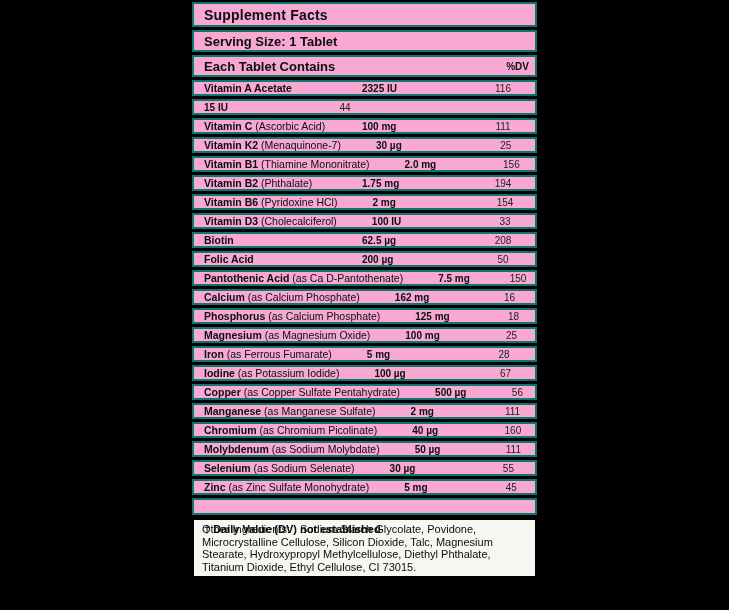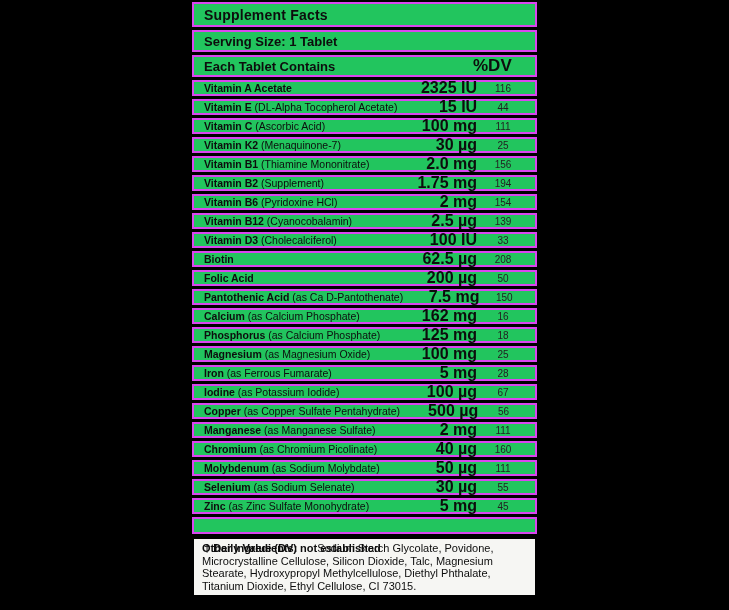--- a/index.html
+++ b/index.html
@@ -10,53 +10,53 @@
     color:#0d0d0d;
     overflow:hidden;
     position:relative;
   }
   .label{
     position:absolute;
     left:192px;top:2px;width:345px;
   }
   .box{
     box-sizing:border-box;
-    background:#22c55e;
-    border:2px solid #d946ef;
+    background:#f9a8d4;
+    border:2px solid #0f766e;
     margin-bottom:3px;
     display:flex;
     align-items:center;
     padding:0 6px 0 10px;
     overflow:visible;
   }
   .title-box{height:25px;}
   .title-box .t{font-weight:bold;font-size:14px;letter-spacing:.2px;}
   .serving-box{height:22px;}
   .serving-box .t{font-weight:bold;font-size:13px;}
   .contains-box{height:22px;}
   .contains-box .t{font-weight:bold;font-size:13px;flex:1;}
-  .contains-box .dvh{font-weight:bold;font-size:17px;width:56px;text-align:left;}
-  .nrow{height:16px;}
+  .contains-box .dvh{font-weight:bold;font-size:10px;width:56px;text-align:right;}
+  .nrow{height:16px;gap:35px;}
   .ncol{flex:1;font-size:10.5px;white-space:nowrap;}
   .ncol b{font-weight:bold;}
   .detail{font-weight:normal;}
-  .amt{width:80px;text-align:right;font-weight:bold;font-size:16px;white-space:nowrap;}
+  .amt{width:80px;text-align:left;font-weight:bold;font-size:10px;white-space:nowrap;}
   .dv{width:52px;text-align:center;font-size:10px;color:#222;}
   .foot-box{height:17px;}
   .foot-box .t{font-weight:bold;font-size:11px;margin-top:44px;}
   .oi-box{
     box-sizing:border-box;
     background:#f6f6f3;
     border:2px solid #000;
     padding:3px 8px 3px 8px;
     font-size:11px;
     line-height:12.5px;
     text-align:left;
   }
-  .oi-box b{font-weight:bold;margin-right:20px;}
+  .oi-box b{font-weight:normal;margin-right:10px;}
 </style>
 </head>
 <body>
 
 <div class="label">
 
   <div class="box title-box">
     <span class="t">Supplement Facts</span>
   </div>
 
@@ -69,53 +69,47 @@
     <span class="dvh">%DV</span>
   </div>
 
   <div>
       <div class="box nrow">
         <span class="ncol"><b>Vitamin A Acetate</b></span>
         <span class="amt">2325 IU</span>
         <span class="dv">116</span>
       </div>
       <div class="box nrow">
-        <span class="ncol"><b>Vitamin E</b><span class="detail"> (DL-Alpha Tocopherol Acetate)</span></span>
         <span class="amt">15 IU</span>
         <span class="dv">44</span>
       </div>
       <div class="box nrow">
         <span class="ncol"><b>Vitamin C</b><span class="detail"> (Ascorbic Acid)</span></span>
         <span class="amt">100 mg</span>
         <span class="dv">111</span>
       </div>
       <div class="box nrow">
         <span class="ncol"><b>Vitamin K2</b><span class="detail"> (Menaquinone-7)</span></span>
         <span class="amt">30 µg</span>
         <span class="dv">25</span>
       </div>
       <div class="box nrow">
         <span class="ncol"><b>Vitamin B1</b><span class="detail"> (Thiamine Mononitrate)</span></span>
         <span class="amt">2.0 mg</span>
         <span class="dv">156</span>
       </div>
       <div class="box nrow">
-        <span class="ncol"><b>Vitamin B2</b><span class="detail"> (Supplement)</span></span>
+        <span class="ncol"><b>Vitamin B2</b><span class="detail"> (Phthalate)</span></span>
         <span class="amt">1.75 mg</span>
         <span class="dv">194</span>
       </div>
       <div class="box nrow">
         <span class="ncol"><b>Vitamin B6</b><span class="detail"> (Pyridoxine HCl)</span></span>
         <span class="amt">2 mg</span>
         <span class="dv">154</span>
-      </div>
-      <div class="box nrow">
-        <span class="ncol"><b>Vitamin B12</b><span class="detail"> (Cyanocobalamin)</span></span>
-        <span class="amt">2.5 µg</span>
-        <span class="dv">139</span>
       </div>
       <div class="box nrow">
         <span class="ncol"><b>Vitamin D3</b><span class="detail"> (Cholecalciferol)</span></span>
         <span class="amt">100 IU</span>
         <span class="dv">33</span>
       </div>
       <div class="box nrow">
         <span class="ncol"><b>Biotin</b></span>
         <span class="amt">62.5 µg</span>
         <span class="dv">208</span>

